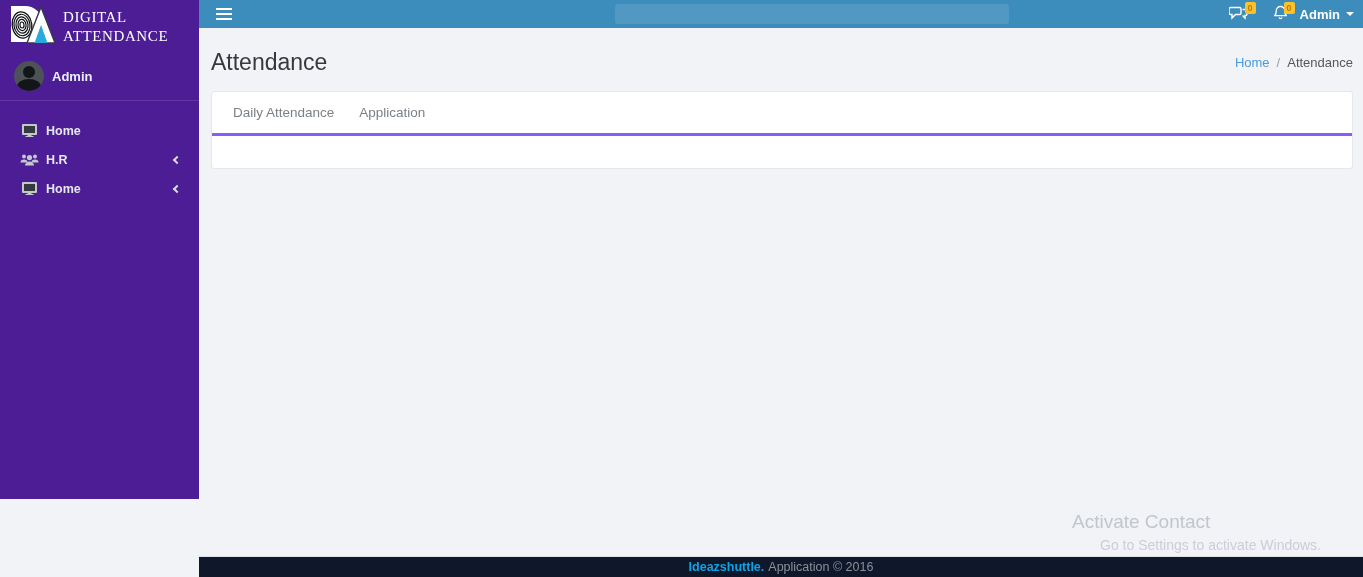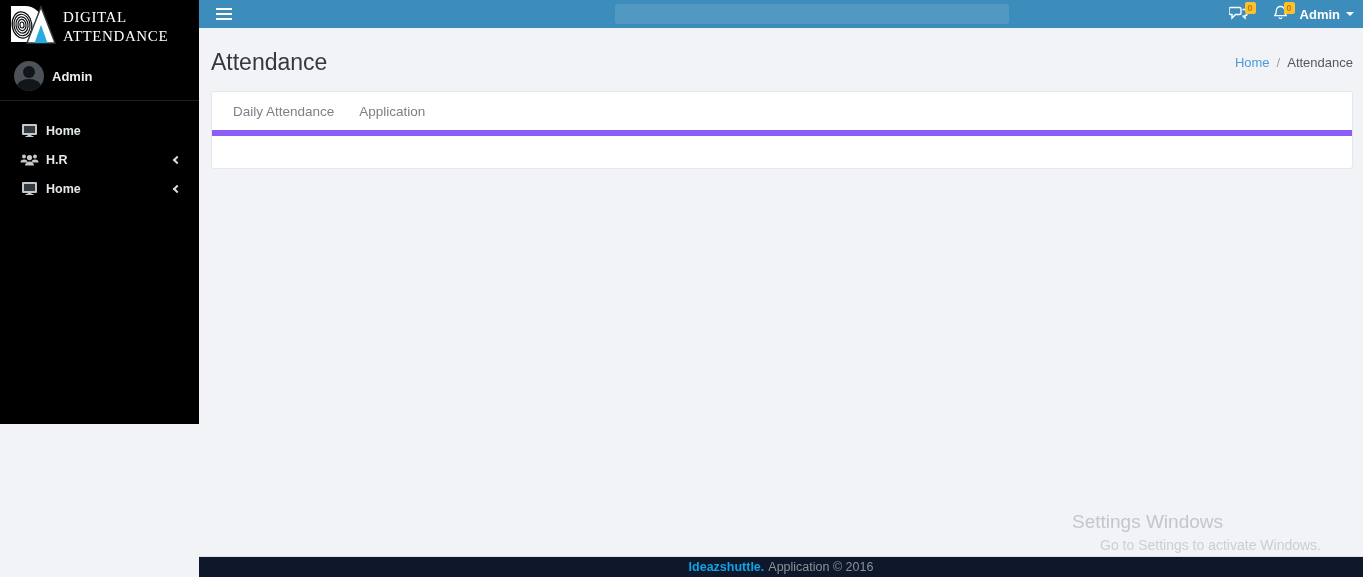--- a/index.html
+++ b/index.html
@@ -5,22 +5,22 @@
   * { margin:0; padding:0; box-sizing:border-box; }
   html,body { width:1363px; height:577px; }
   body {
     position:relative; overflow:hidden;
     font-family:"Liberation Sans","DejaVu Sans",sans-serif;
     background:#f1f3f6;
   }
 
   
   .sidebar {
-    position:absolute; left:0; top:0; width:199px; height:424px;
-    background:#000000; z-index:5;
+    position:absolute; left:0; top:0; width:199px; height:499px;
+    background:#4c1d95; z-index:5;
   }
   .brand {
     display:flex; align-items:center; height:52px; padding-left:8px;
   }
   .brand-text {
     font-family:"Liberation Serif","DejaVu Serif",serif;
     color:#fff; font-size:15px; line-height:19px; letter-spacing:0.6px;
     margin-left:7px; margin-top:2px;
   }
   .user-panel {
@@ -96,21 +96,21 @@
   .bc-home { color:#4a9ade; text-decoration:none; cursor:pointer; }
   .bc-sep { color:#9aa1a9; }
   .bc-current { color:#54585d; }
 
   .card {
     margin:0 10px 0 12px; background:#fff;
     border:1px solid #e5e8eb; border-radius:3px; height:78px;
   }
   .tabs-row {
     display:flex; align-items:stretch; height:44px; padding-left:9px;
-    border-bottom:6px solid #8b5cf6;
+    border-bottom:3px solid #8b5cf6;
   }
   .tab {
     display:flex; align-items:center; padding:0 12px;
     font-size:13.5px; color:#7a8187; cursor:pointer;
   }
   .tab + .tab { margin-left:1px; }
   .card-body { height:32px; }
 
   .watermark { position:absolute; left:873px; top:483px; pointer-events:none; }
   .wm1 { font-size:19px; color:#c2c6cd; }
@@ -249,21 +249,21 @@
 
   <div class="card">
     <div class="tabs-row">
       <div class="tab">Daily Attendance</div>
       <div class="tab">Application</div>
     </div>
     <div class="card-body"></div>
   </div>
 
   <div class="watermark">
-    <div class="wm1">Settings Windows</div>
+    <div class="wm1">Activate Contact</div>
     <div class="wm2">Go to Settings to activate Windows.</div>
   </div>
 </main>
 
 <footer class="footer">
   <span class="footer-brand">Ideazshuttle.</span>
   <span class="footer-text">Application © 2016</span>
 </footer>
 
 </body></html>

